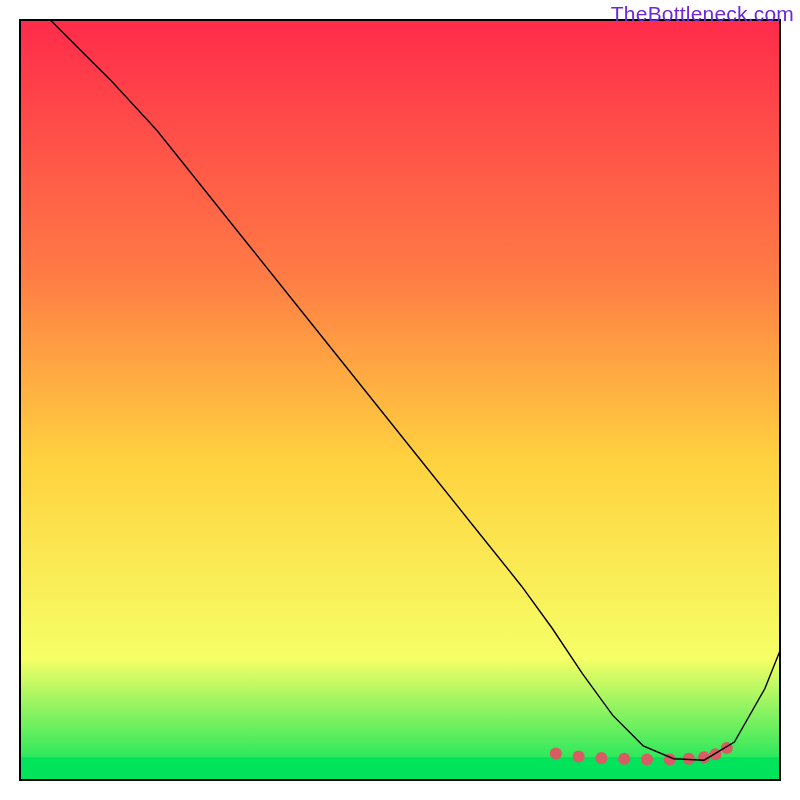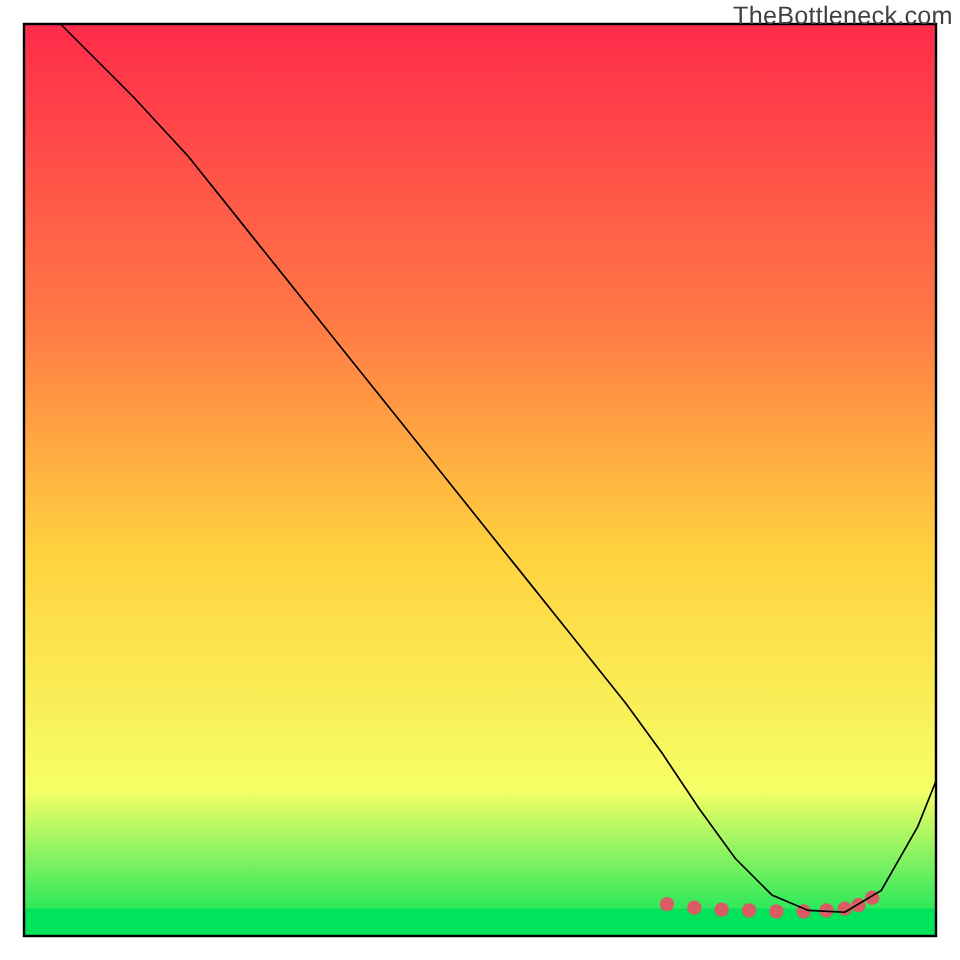--- a/index.html
+++ b/index.html
@@ -19,21 +19,21 @@
   svg {
     position: absolute;
     top: 0;
     left: 0;
   }
   .watermark {
     position: absolute;
     top: 2px;
     right: 6px;
     font-size: 21px;
-    color: #404040;
+    color: #6d28d9;
     font-weight: 400;
     letter-spacing: 0.2px;
     user-select: none;
   }
 </style>
 </head>
 <body>
 
 <div class="stage">
   <svg width="800" height="800" viewBox="0 0 800 800">

